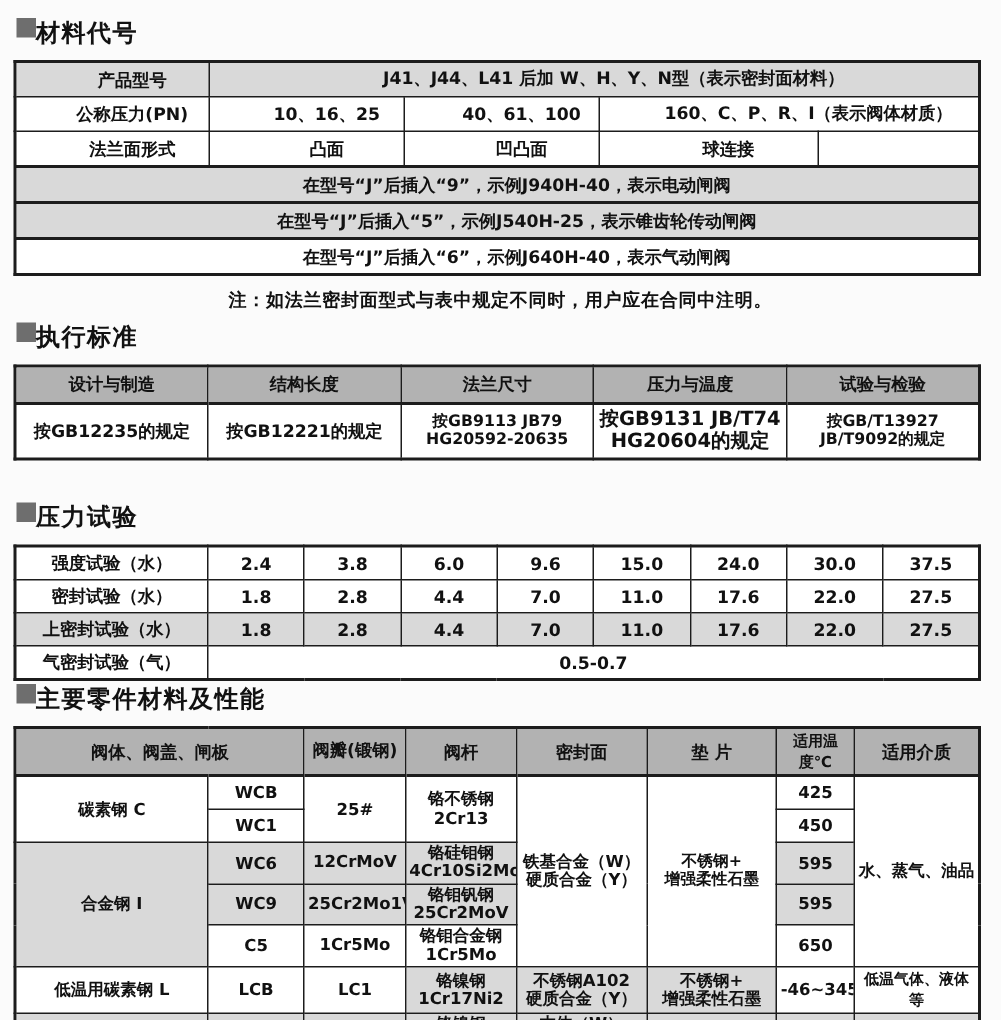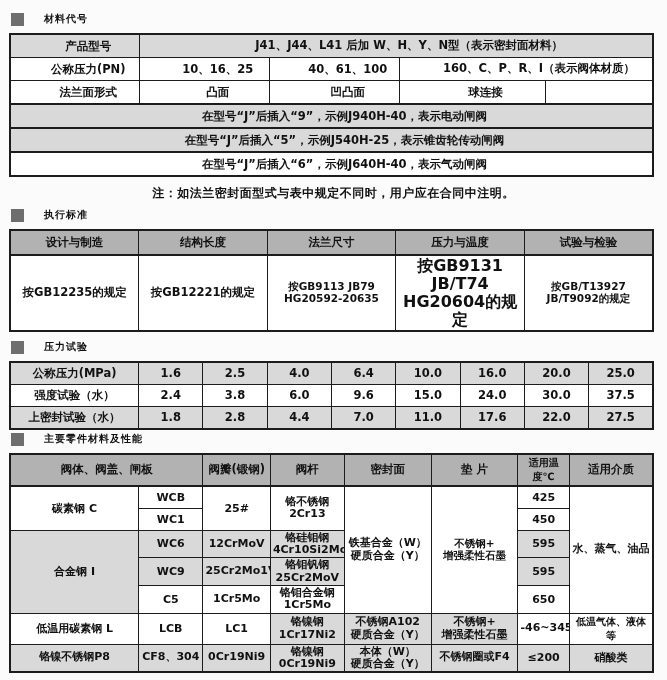--- a/index.html
+++ b/index.html
@@ -5,21 +5,21 @@
   html,body{margin:0;padding:0;}
   body{
     width:667px;height:680px;
     background:#fbfbfb;
     font-family:"DejaVu Sans","Liberation Sans",sans-serif;
     font-weight:bold;color:#111;
     -webkit-font-smoothing:antialiased;
     overflow:hidden;
   }
   .page{width:647px;margin:0 auto;padding:6px 2px 0 0;}
-  .sec-title{display:flex;align-items:flex-end;gap:20px;margin:6px 0 7px 2px;font-size:10px;letter-spacing:1px;}
+  .sec-title{display:flex;align-items:flex-start;gap:0;margin:6px 0 7px 2px;font-size:16px;letter-spacing:1px;}
   .sq{width:13px;height:13px;background:#6e6e6e;display:inline-block;flex:0 0 auto;}
   table{border-collapse:collapse;table-layout:fixed;width:645px;background:#fff;}
   .t{border:2px solid #1c1c1c;margin-bottom:2px;}
   .t td{border:1px solid #1c1c1c;text-align:center;vertical-align:middle;
         font-size:11.5px;padding:1px 2px;overflow:hidden;}
   .g{background:#d9d9d9;}
   .hd{background:#b2b2b2;}
   .bt2{border-top-width:2px !important;}
   .pre{white-space:pre-line;font-size:9.5px;line-height:1.12;}
   .sm{font-size:10.5px;line-height:1.15;}
@@ -100,78 +100,82 @@
       <td class="hd hrow">结构长度</td>
       <td class="hd hrow">法兰尺寸</td>
       <td class="hd hrow">压力与温度</td>
       <td class="hd hrow">试验与检验</td>
     </tr>
     <tr>
       <td class="vrow bt2 sm">按GB12235的规定</td>
       <td class="vrow bt2 sm">按GB12221的规定</td>
       <td class="vrow bt2 pre" style="font-size:10.5px">按GB9113 JB79
 HG20592-20635</td>
-      <td class="vrow bt2 pre" style="font-size:16px">按GB9131 JB/T74
+      <td class="vrow bt2 pre" style="font-size:13px">按GB9131 JB/T74
 HG20604的规定</td>
       <td class="vrow bt2 pre" style="font-size:10.5px">按GB/T13927
 JB/T9092的规定</td>
     </tr>
   </tbody>
     </table>
 
-  <div class="sec-title" style="margin-top:8px">
+  <div class="sec-title" style="margin-top:28px">
     <span class="sq"></span>
     <span>压力试验</span>
   </div>
 
   <table class="t t3">
     <colgroup>
         <col style="width:20%">
         <col style="width:10%">
         <col style="width:10%">
         <col style="width:10%">
         <col style="width:10%">
         <col style="width:10%">
         <col style="width:10%">
         <col style="width:10%">
         <col style="width:10%">
       </colgroup>
     <tbody>
-        <tr>
-      <td class="g">公称压力(MPa)</td>
-      <td class="g">1.6</td>
-      <td class="g">2.5</td>
-      <td class="g">4.0</td>
-      <td class="g">6.4</td>
-      <td class="g">10.0</td>
-      <td class="g">16.0</td>
-      <td class="g">20.0</td>
-      <td class="g">25.0</td>
-    </tr>
     <tr>
       <td>强度试验（水）</td>
       <td>2.4</td>
       <td>3.8</td>
       <td>6.0</td>
       <td>9.6</td>
       <td>15.0</td>
       <td>24.0</td>
       <td>30.0</td>
       <td>37.5</td>
     </tr>
     <tr>
+      <td>密封试验（水）</td>
+      <td>1.8</td>
+      <td>2.8</td>
+      <td>4.4</td>
+      <td>7.0</td>
+      <td>11.0</td>
+      <td>17.6</td>
+      <td>22.0</td>
+      <td>27.5</td>
+    </tr>
+    <tr>
       <td class="g">上密封试验（水）</td>
       <td class="g">1.8</td>
       <td class="g">2.8</td>
       <td class="g">4.4</td>
       <td class="g">7.0</td>
       <td class="g">11.0</td>
       <td class="g">17.6</td>
       <td class="g">22.0</td>
       <td class="g">27.5</td>
+    </tr>
+    <tr>
+      <td>气密封试验（气）</td>
+      <td colspan="8">0.5-0.7</td>
     </tr>
   </tbody>
     </table>
 
   <div class="sec-title" style="margin-top:0">
     <span class="sq"></span>
     <span>主要零件材料及性能</span>
   </div>
 
   <table class="t t4">

